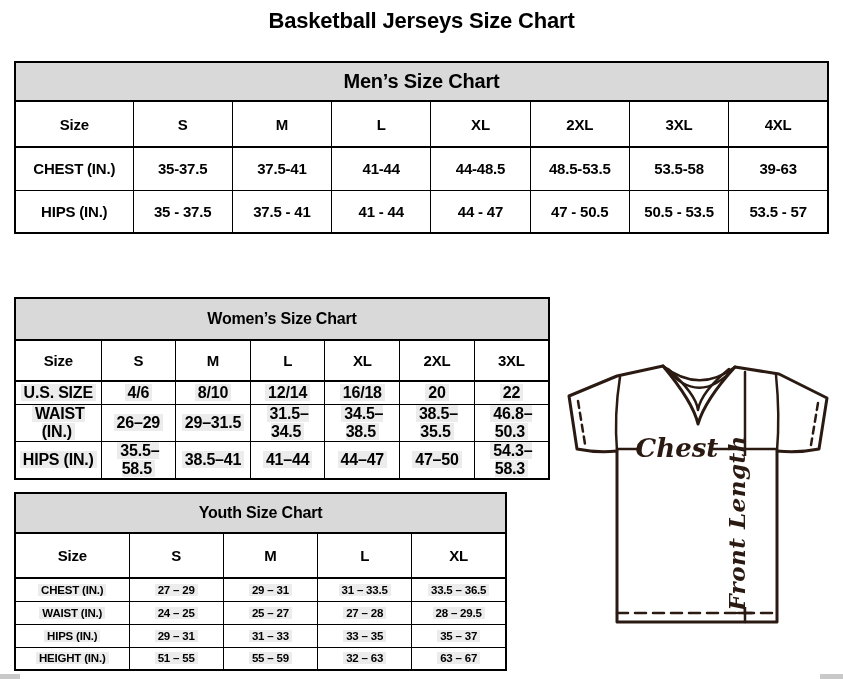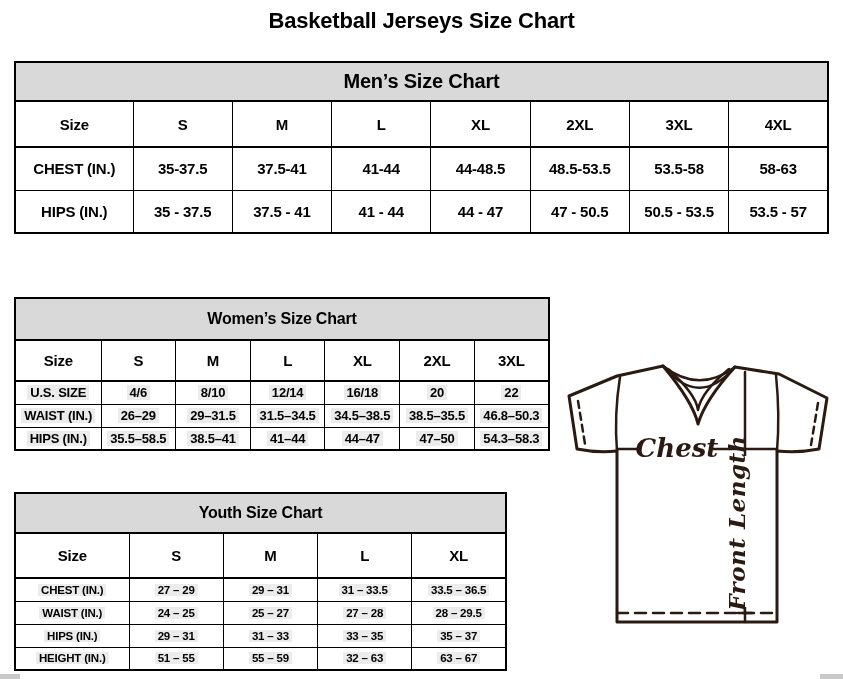--- a/index.html
+++ b/index.html
@@ -32,21 +32,21 @@
   table.men tr.data td { font-size:15px; }
   table.men td.c0 { width:118px; }
 
   
   table.women { left:14px; top:297px; width:536px;padding-left:48px; }
   table.women tr.band { height:42px; }
   table.women tr.band td { font-size:16px; }
   table.women tr.sizes { height:41px; }
   table.women tr.sizes td { border-bottom:2px solid #000; font-size:15px; }
   table.women tr.data { height:23px; }
-  table.women tr.data td { font-size:13px; }
+  table.women tr.data td { font-size:16px; }
   table.women td.c0 { width:86px; }
 
   
   table.youth { left:14px; top:492px; width:493px; }
   table.youth tr.band { height:40px; }
   table.youth tr.band td { font-size:16px; }
   table.youth tr.sizes { height:45px; }
   table.youth tr.sizes td { border-bottom:2px solid #000; font-size:15px; }
   table.youth tr.data { height:23px; }
   table.youth tr.data td { font-size:11.5px; }
@@ -99,21 +99,21 @@
       <td>4XL</td>
     </tr>
     <tr class="data">
       <td class="c0">CHEST (IN.)</td>
       <td>35-37.5</td>
       <td>37.5-41</td>
       <td>41-44</td>
       <td>44-48.5</td>
       <td>48.5-53.5</td>
       <td>53.5-58</td>
-      <td>58-63</td>
+      <td>39-63</td>
     </tr>
     <tr class="data">
       <td class="c0">HIPS (IN.)</td>
       <td>35 - 37.5</td>
       <td>37.5 - 41</td>
       <td>41 - 44</td>
       <td>44 - 47</td>
       <td>47 - 50.5</td>
       <td>50.5 - 53.5</td>
       <td>53.5 - 57</td>

